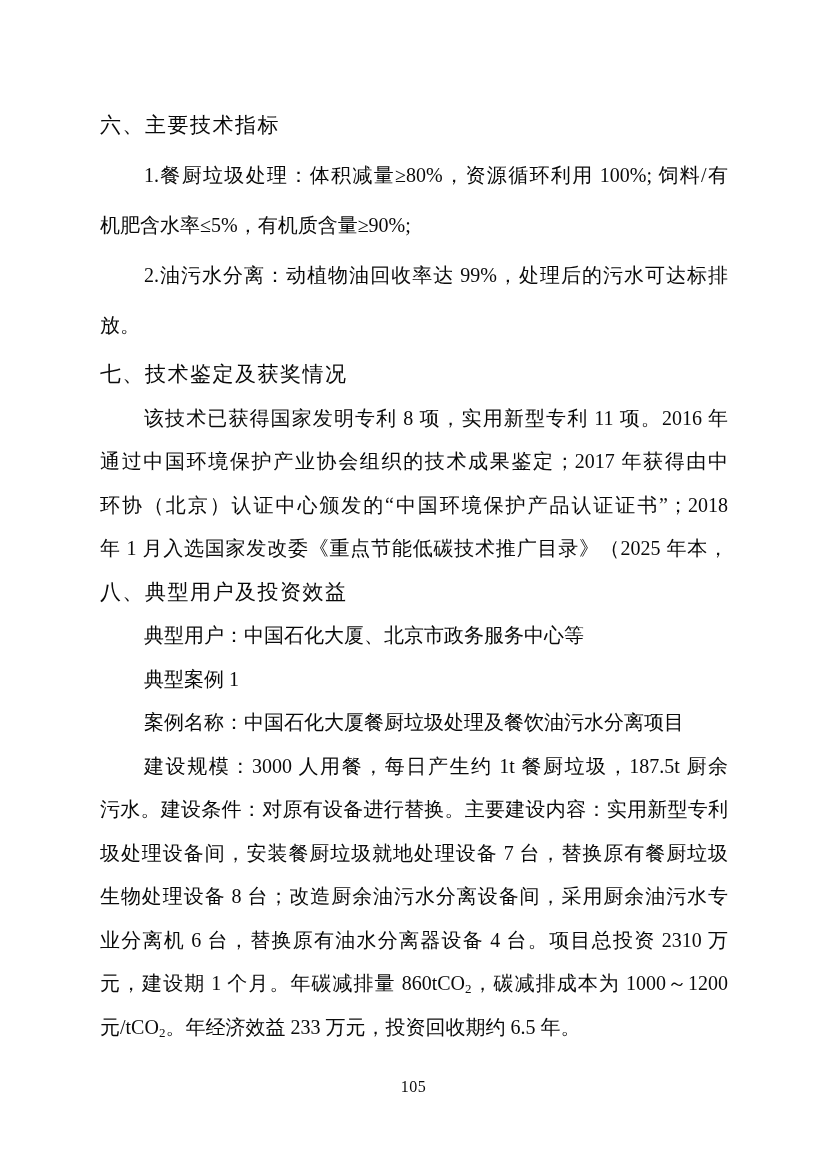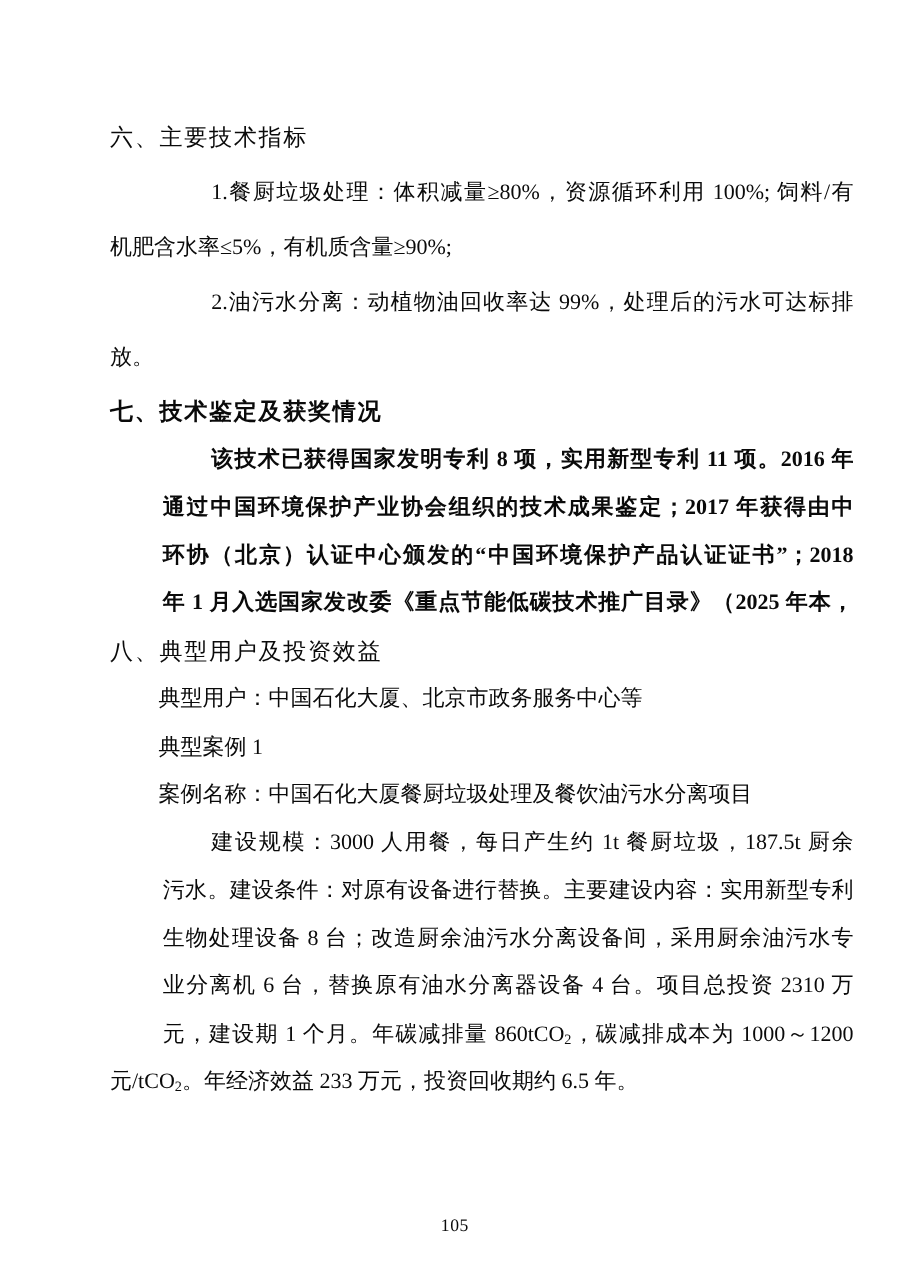--- a/index.html
+++ b/index.html
@@ -20,47 +20,45 @@
     left: 100px;
     top: 100px;
     width: 628px;
   }
   .line {
     width: 100%;
     white-space: normal;
     font-size: 20px;
   }
   .sa .line { height: 50px;   line-height: 50px; }
-  .sb .line { height: 43.5px; line-height: 43.5px; font-weight: bold; }
+  .sb .line { height: 43.5px; line-height: 43.5px; }
   .sc .line { height: 43.5px; line-height: 43.5px; }
   .sb { margin-top: 3px; }
   .heading {
     font-size: 21px;
     letter-spacing: 1.5px;
   }
   .indent { text-indent: 44px; }
   .j {
     text-align: justify;
     text-align-last: justify;
-    margin-left: 48px;
   }
   sub.ss {
     font-size: 13px;
     line-height: 0;
     vertical-align: -0.25em;
   }
   .page-number {
     position: absolute;
     top: 1078px;
     left: 0;
     width: 100%;
     text-align: center;
     font-size: 16px;
     letter-spacing: 0.5px;
-    margin-top: 28px;
   }
 </style>
 </head>
 <body>
 
 <div class="page-content">
 
   <div class="section sa">
     <div class="line heading">六、主要技术指标</div>
     <div class="line indent j">1.餐厨垃圾处理：体积减量≥80%，资源循环利用 100%; 饲料/有</div>
@@ -77,20 +75,21 @@
     <div class="line j">年 1 月入选国家发改委《重点节能低碳技术推广目录》（2025 年本，</div>
   </div>
 
   <div class="section sc">
     <div class="line heading">八、典型用户及投资效益</div>
     <div class="line indent">典型用户：中国石化大厦、北京市政务服务中心等</div>
     <div class="line indent">典型案例 1</div>
     <div class="line indent">案例名称：中国石化大厦餐厨垃圾处理及餐饮油污水分离项目</div>
     <div class="line indent j">建设规模：3000 人用餐，每日产生约 1t 餐厨垃圾，187.5t 厨余</div>
     <div class="line j">污水。建设条件：对原有设备进行替换。主要建设内容：实用新型专利</div>
+    <div class="line j">圾处理设备间，安装餐厨垃圾就地处理设备 7 台，替换原有餐厨垃圾</div>
     <div class="line j">生物处理设备 8 台；改造厨余油污水分离设备间，采用厨余油污水专</div>
     <div class="line j">业分离机 6 台，替换原有油水分离器设备 4 台。项目总投资 2310 万</div>
     <div class="line j">
       <span>元，建设期 1 个月。年碳减排量 860tCO</span><sub class="ss">2</sub><span>，碳减排成本为 1000～1200</span>
     </div>
     <div class="line">
       <span>元/tCO</span><sub class="ss">2</sub><span>。年经济效益 233 万元，投资回收期约 6.5 年。</span>
     </div>
   </div>
 

